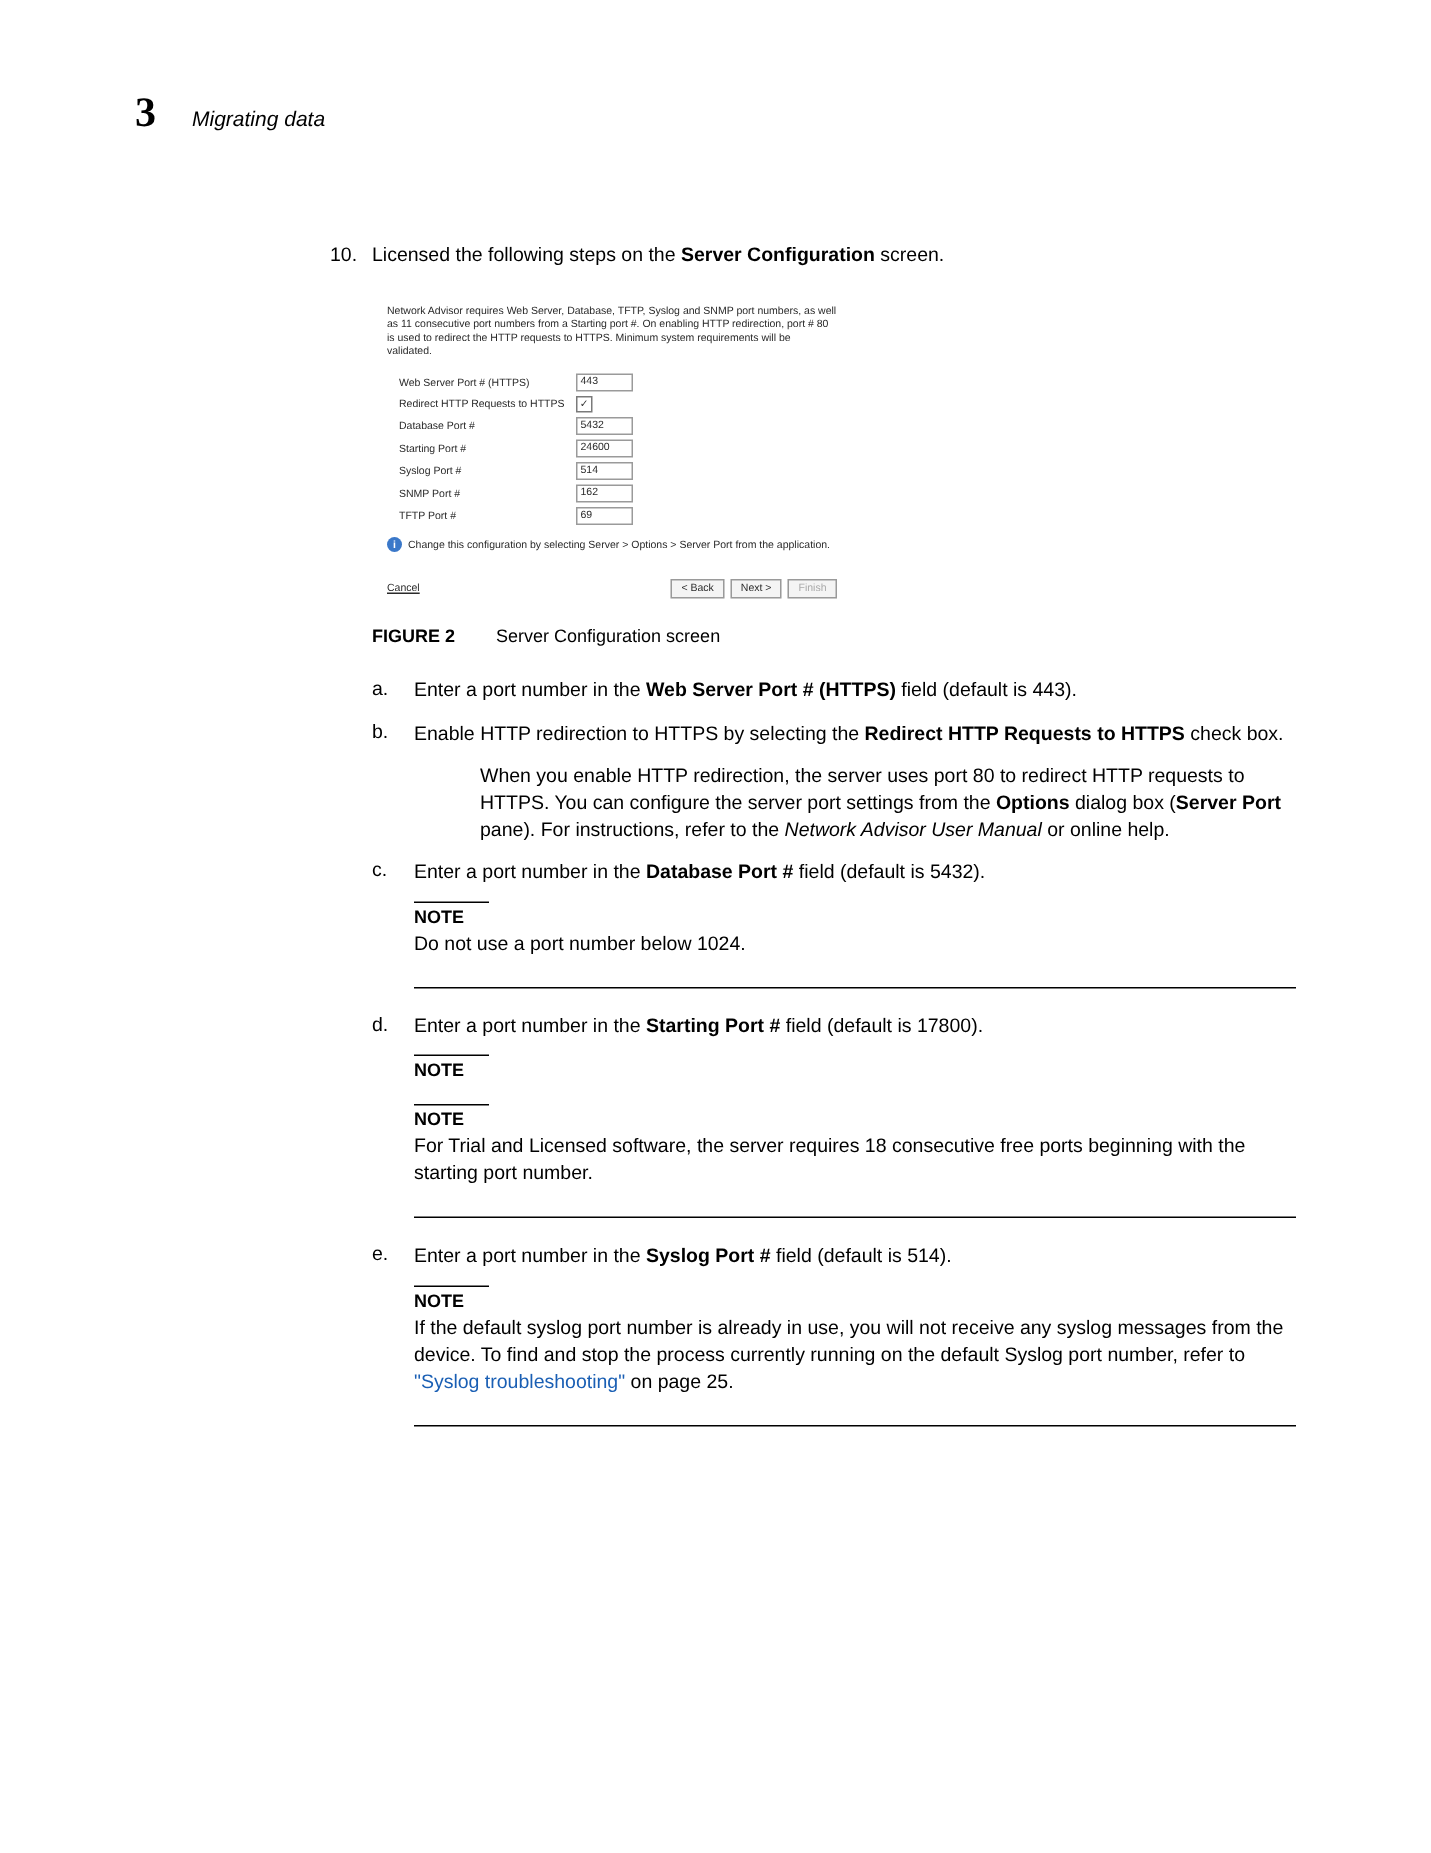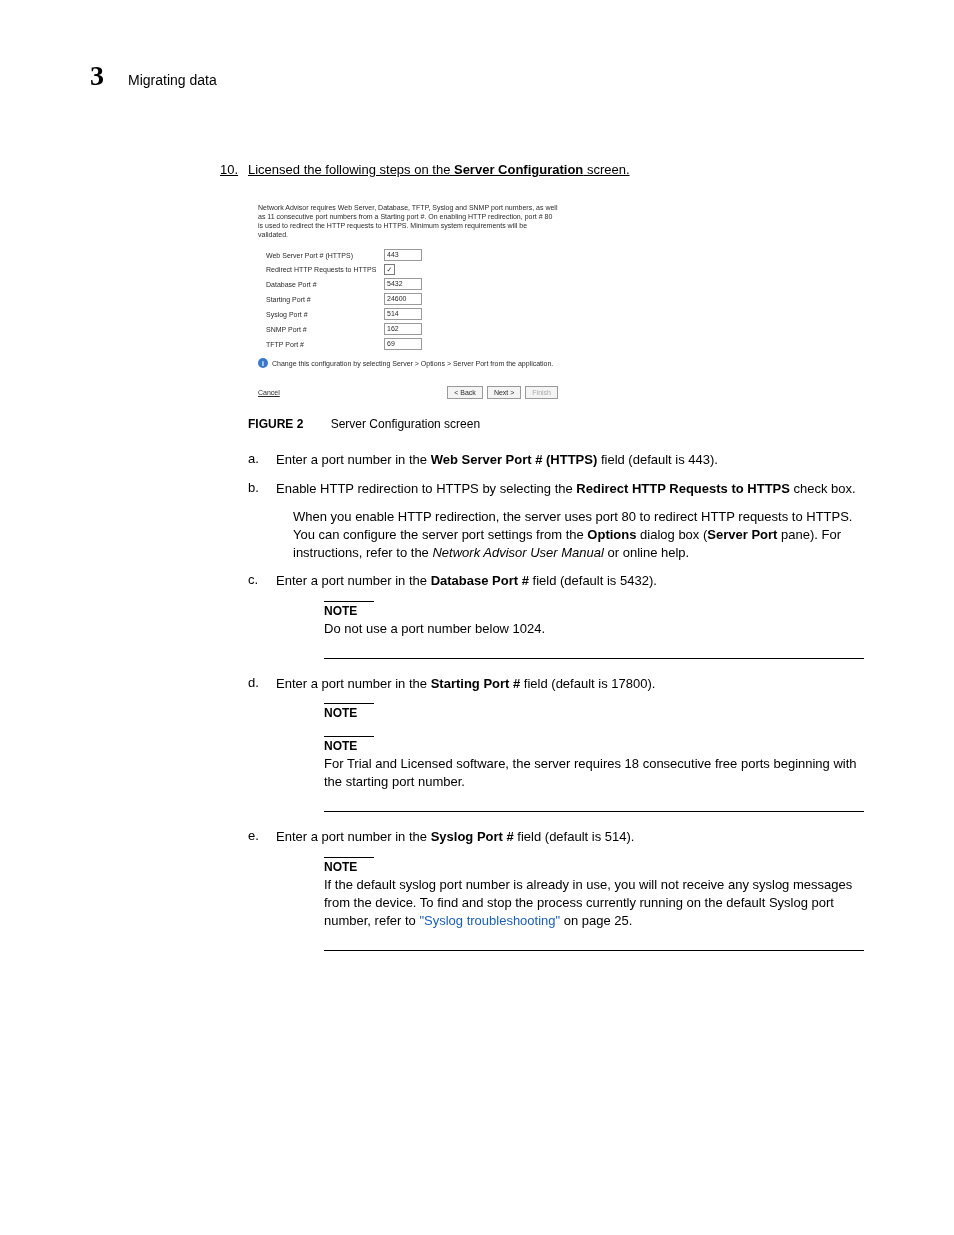--- a/index.html
+++ b/index.html
@@ -24,29 +24,29 @@
     margin-bottom: 70px;
   }
   .chapter-number {
     font-size: 28px;
     font-weight: bold;
     font-family: Georgia, "Times New Roman", serif;
   }
   .chapter-title {
     font-size: 14px;
     font-weight: normal;
+    font-style: italic;
   }
   .content {
     margin-left: 130px;
     margin-right: 0;
   }
   .step-line {
     display: flex;
     margin-bottom: 12px;
-    text-decoration: underline;
   }
   .step-num {
     width: 28px;
     flex-shrink: 0;
   }
   .step-text {
     flex: 1;
   }
   .bold { font-weight: bold; }
 
@@ -161,21 +161,21 @@
     flex: 1;
     line-height: 1.4;
   }
   .sub-indent {
     margin-left: 28px;
     margin-bottom: 10px;
     line-height: 1.4;
   }
 
   .note-block {
-    margin: 6px 0 16px 76px;
+    margin: 6px 0 16px 28px;
   }
   .note-rule-top {
     border-top: 1.5px solid #000;
     width: 50px;
   }
   .note-label {
     font-weight: bold;
     font-size: 12px;
     margin: 2px 0 2px 0;
   }
@@ -269,21 +269,21 @@
         </span>
       </div>
 
       <div class="sub-item">
         <span class="sub-letter">b.</span>
         <span class="sub-text">
           <span>Enable HTTP redirection to HTTPS by selecting the </span><span class="bold">Redirect HTTP Requests to HTTPS</span><span> check box.</span>
         </span>
       </div>
 
-      <div class="sub-indent" style="margin-left:45px;">
+      <div class="sub-indent" style="margin-left:72px;">
         <span>When you enable HTTP redirection, the server uses port 80 to redirect HTTP requests to HTTPS. You can configure the server port settings from the </span><span class="bold">Options</span><span> dialog box (</span><span class="bold">Server Port</span><span> pane). For instructions, refer to the </span><span class="italic">Network Advisor User Manual</span><span> or online help.</span>
       </div>
 
       <div class="sub-item">
         <span class="sub-letter">c.</span>
         <span class="sub-text">
           <span>Enter a port number in the </span><span class="bold">Database Port #</span><span> field (default is 5432).</span>
         </span>
       </div>
 

